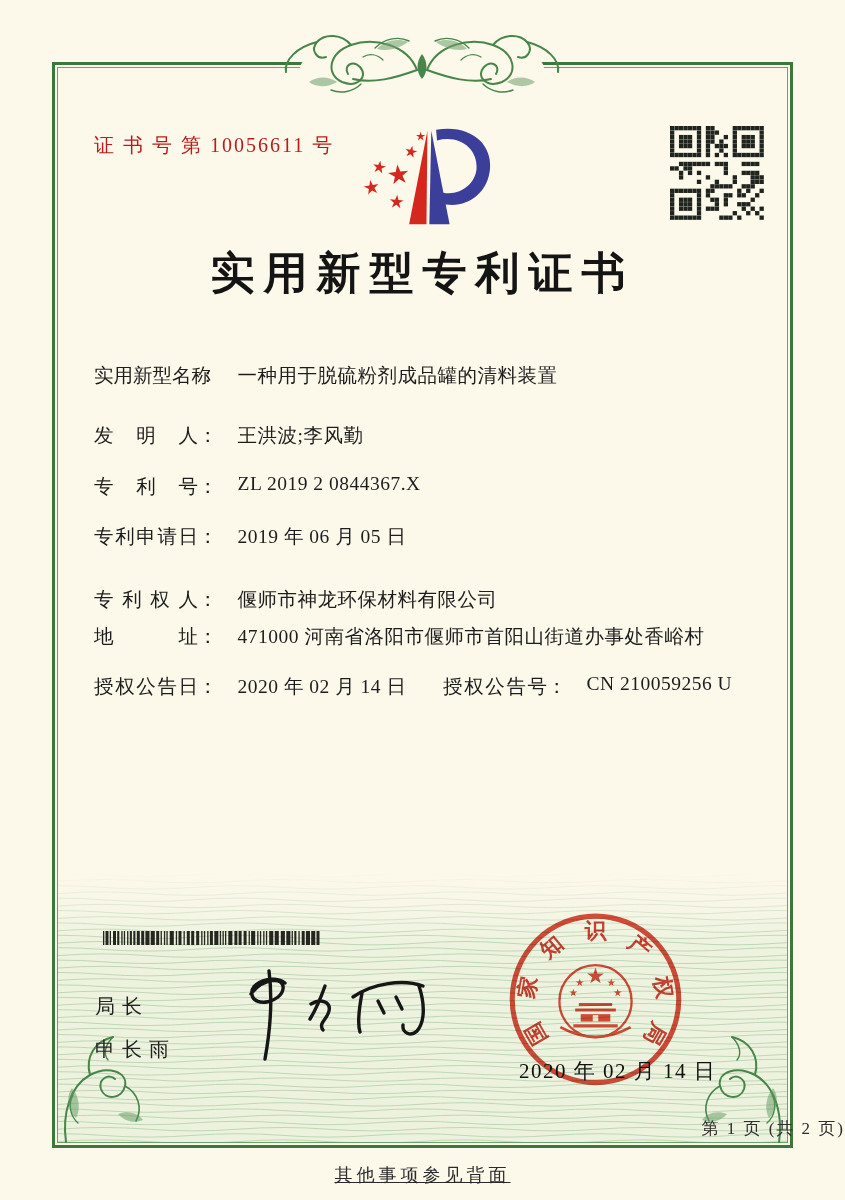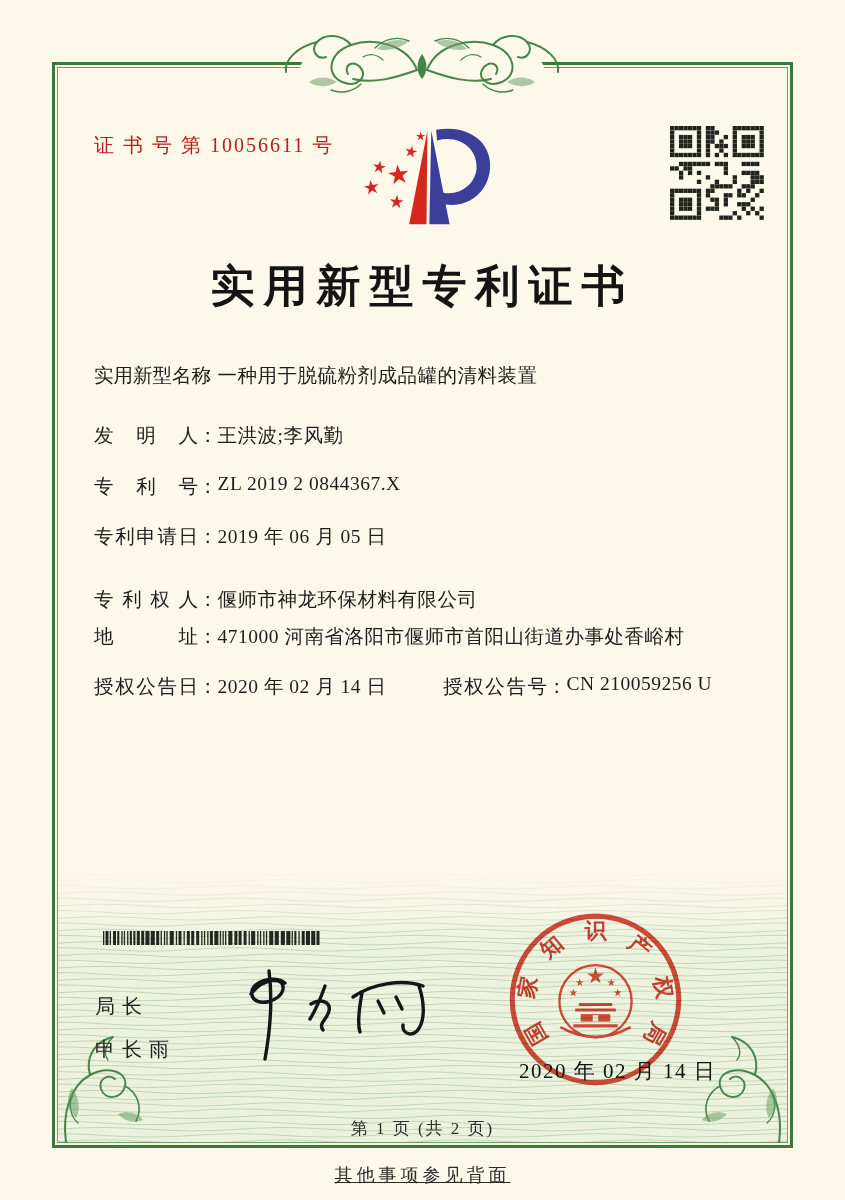--- a/index.html
+++ b/index.html
@@ -28,46 +28,46 @@
   }
   .band svg{position:absolute;left:0;top:0;}
   .band-fade{
     position:absolute;left:0;top:0;width:100%;height:70px;
     background:linear-gradient(#fcf8ea,rgba(252,248,234,0));
   }
 
   
   .cert-no{left:94px;top:132px;font-size:20px;letter-spacing:2px;color:#b91c1c;}
   .title{
-    left:0;top:257px;width:845px;text-align:center;
+    left:0;top:244px;width:845px;text-align:center;
     font-size:44px;font-weight:bold;letter-spacing:9px;color:#141414;
   }
 
   
   .row{left:94px;font-size:19.5px;white-space:nowrap;color:#1d1d1d;}
   .flabel{
     display:inline-block;width:104px;
     text-align:justify;text-align-last:justify;vertical-align:top;
   }
   .colon{display:inline-block;vertical-align:top;}
-  .fvalue{display:inline-block;margin-left:0;vertical-align:top;letter-spacing:0.5px;}
+  .fvalue{display:inline-block;margin-left:20px;vertical-align:top;letter-spacing:0.5px;}
   .grant2{position:absolute;left:349px;top:0;white-space:nowrap;}
 
   
   .paras{left:94px;top:712px;width:670px;font-size:19.5px;line-height:35px;color:#222;}
   .paras p{margin:0;text-indent:2em;}
 
   
   .barcode{left:103px;top:931px;}
   .signer-title{left:95px;top:993px;font-size:20px;letter-spacing:7px;color:#222;}
   .signer-name{left:95px;top:1036px;font-size:20px;letter-spacing:7px;color:#222;}
   .signature{left:225px;top:966px;}
   .seal{left:503px;top:905px;mix-blend-mode:multiply;opacity:.93;}
   .seal-date{left:519px;top:1057px;font-size:21px;letter-spacing:1.5px;color:#101010;}
-  .page-info{left:0;top:1117px;width:845px;text-align:center;font-size:17px;letter-spacing:2px;color:#2e2e2e;}
+  .page-info{left:0;top:1117px;width:845px;text-align:right;font-size:17px;letter-spacing:2px;color:#2e2e2e;}
   .back-note{left:0;top:1163px;width:845px;text-align:center;font-size:18px;letter-spacing:4px;color:#2a2a2a;text-decoration:underline;}
 
   .seal text{font-family:"Liberation Serif","DejaVu Serif",serif;font-weight:bold;}
 </style>
 </head>
 <body>
 
 <div class="abs band">
   <svg id="waves" width="729" height="270" viewBox="0 0 729 270">
       <path d="M-45 3 q45 -3.4 90 0 q45 3.4 90 0 q45 -3.4 90 0 q45 3.4 90 0 q45 -3.4 90 0 q45 3.4 90 0 q45 -3.4 90 0 q45 3.4 90 0 q45 -3.4 90 0 q45 3.4 90 0" fill="none" stroke="#b7d1ad" stroke-width="1" opacity="0.85"></path>

